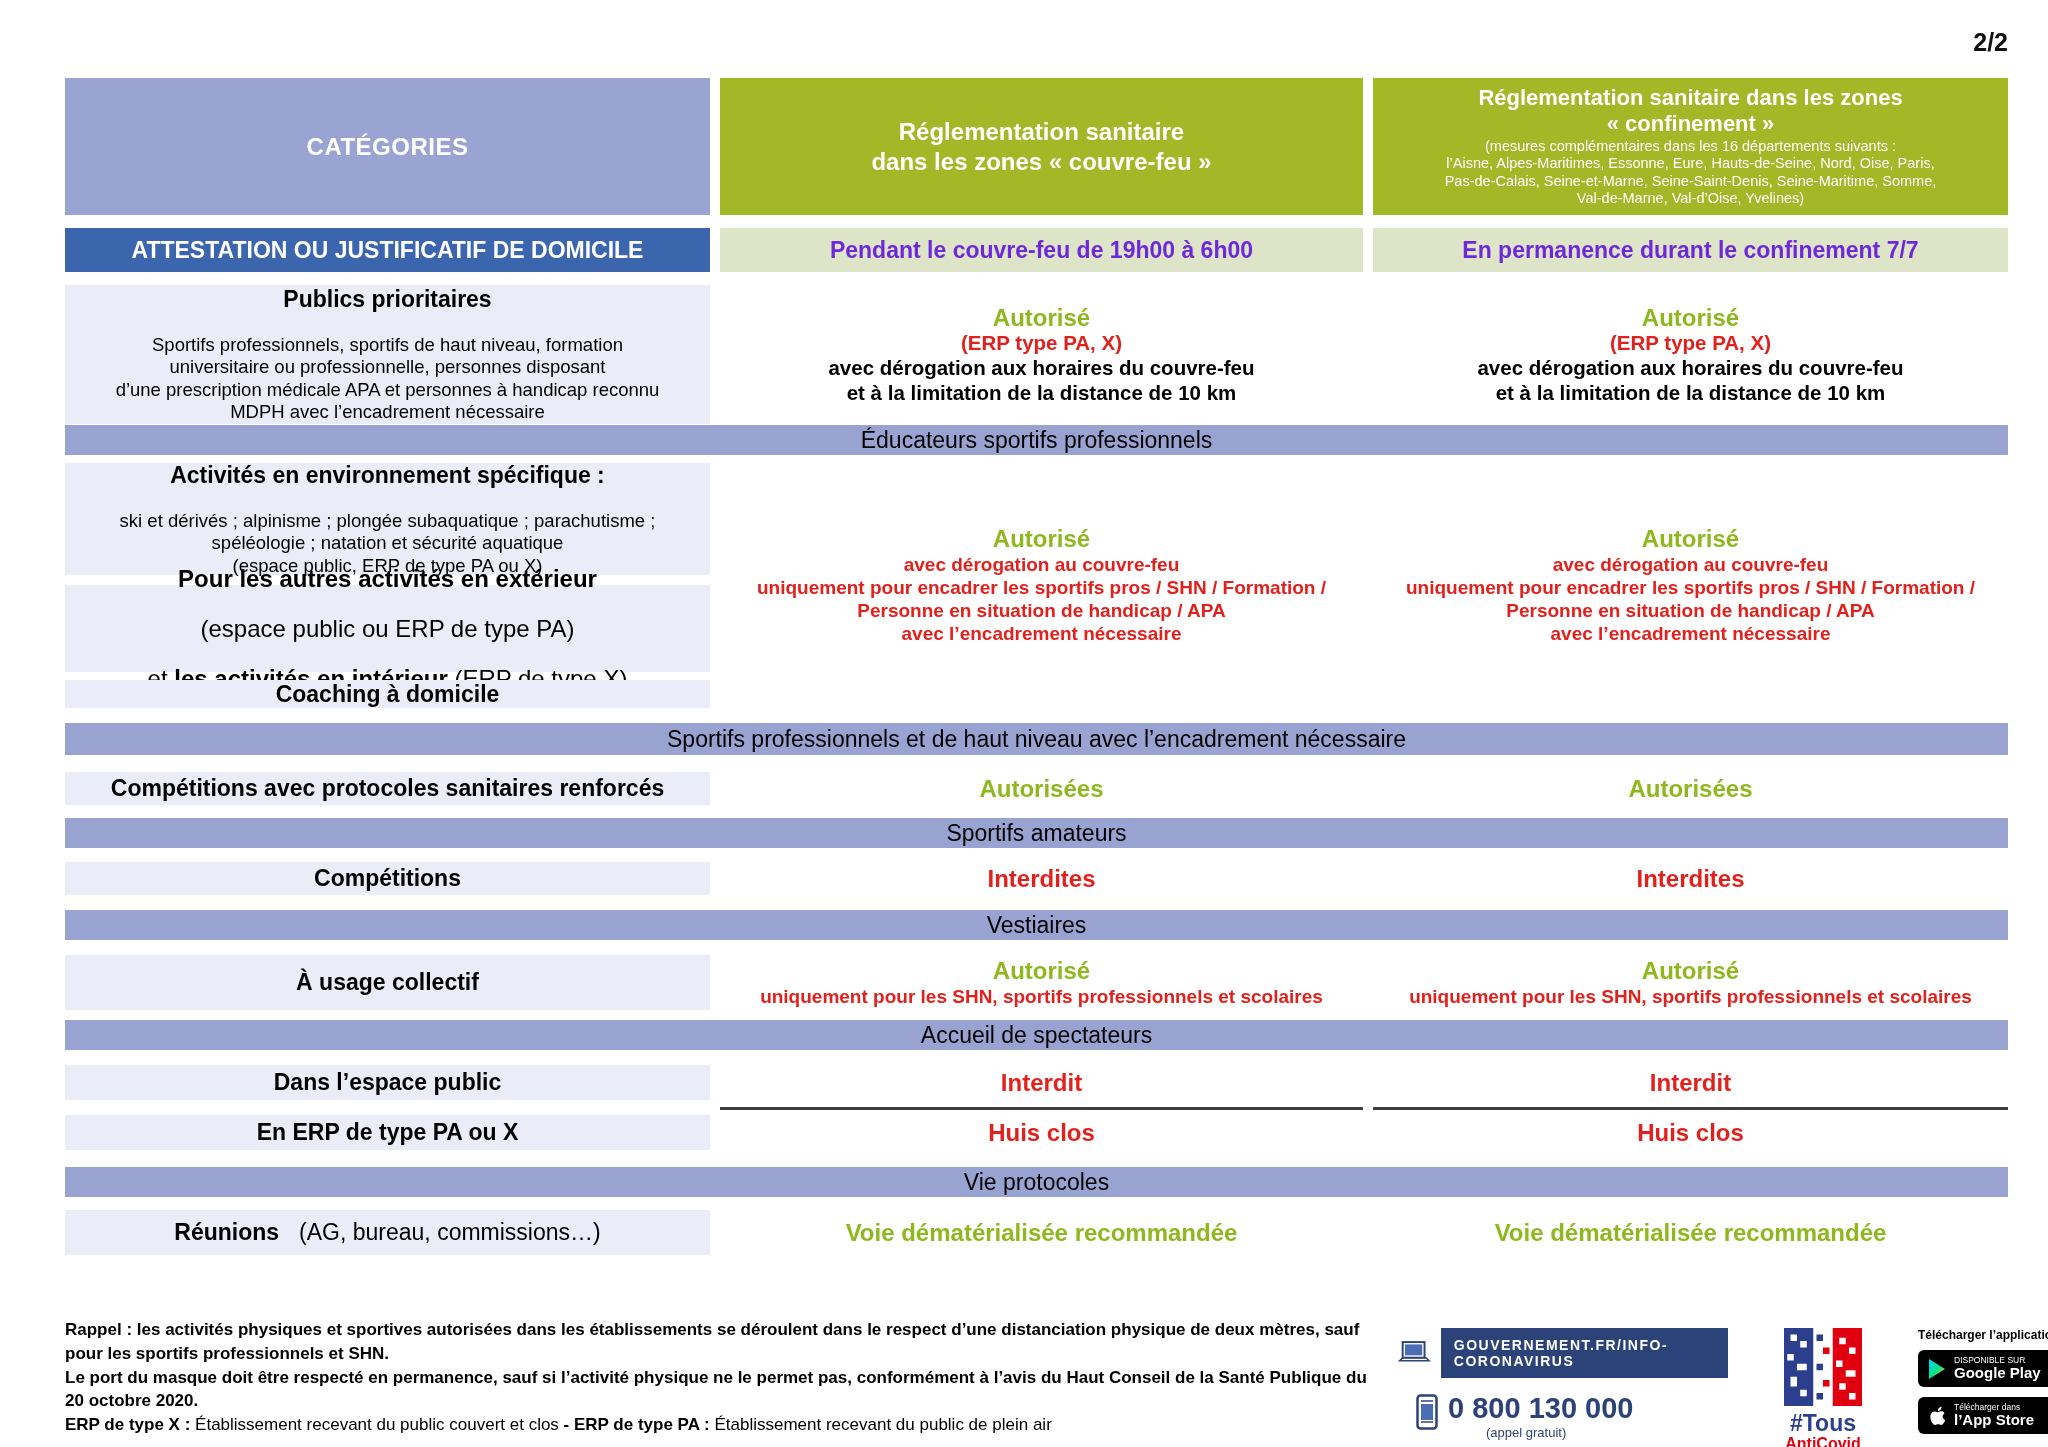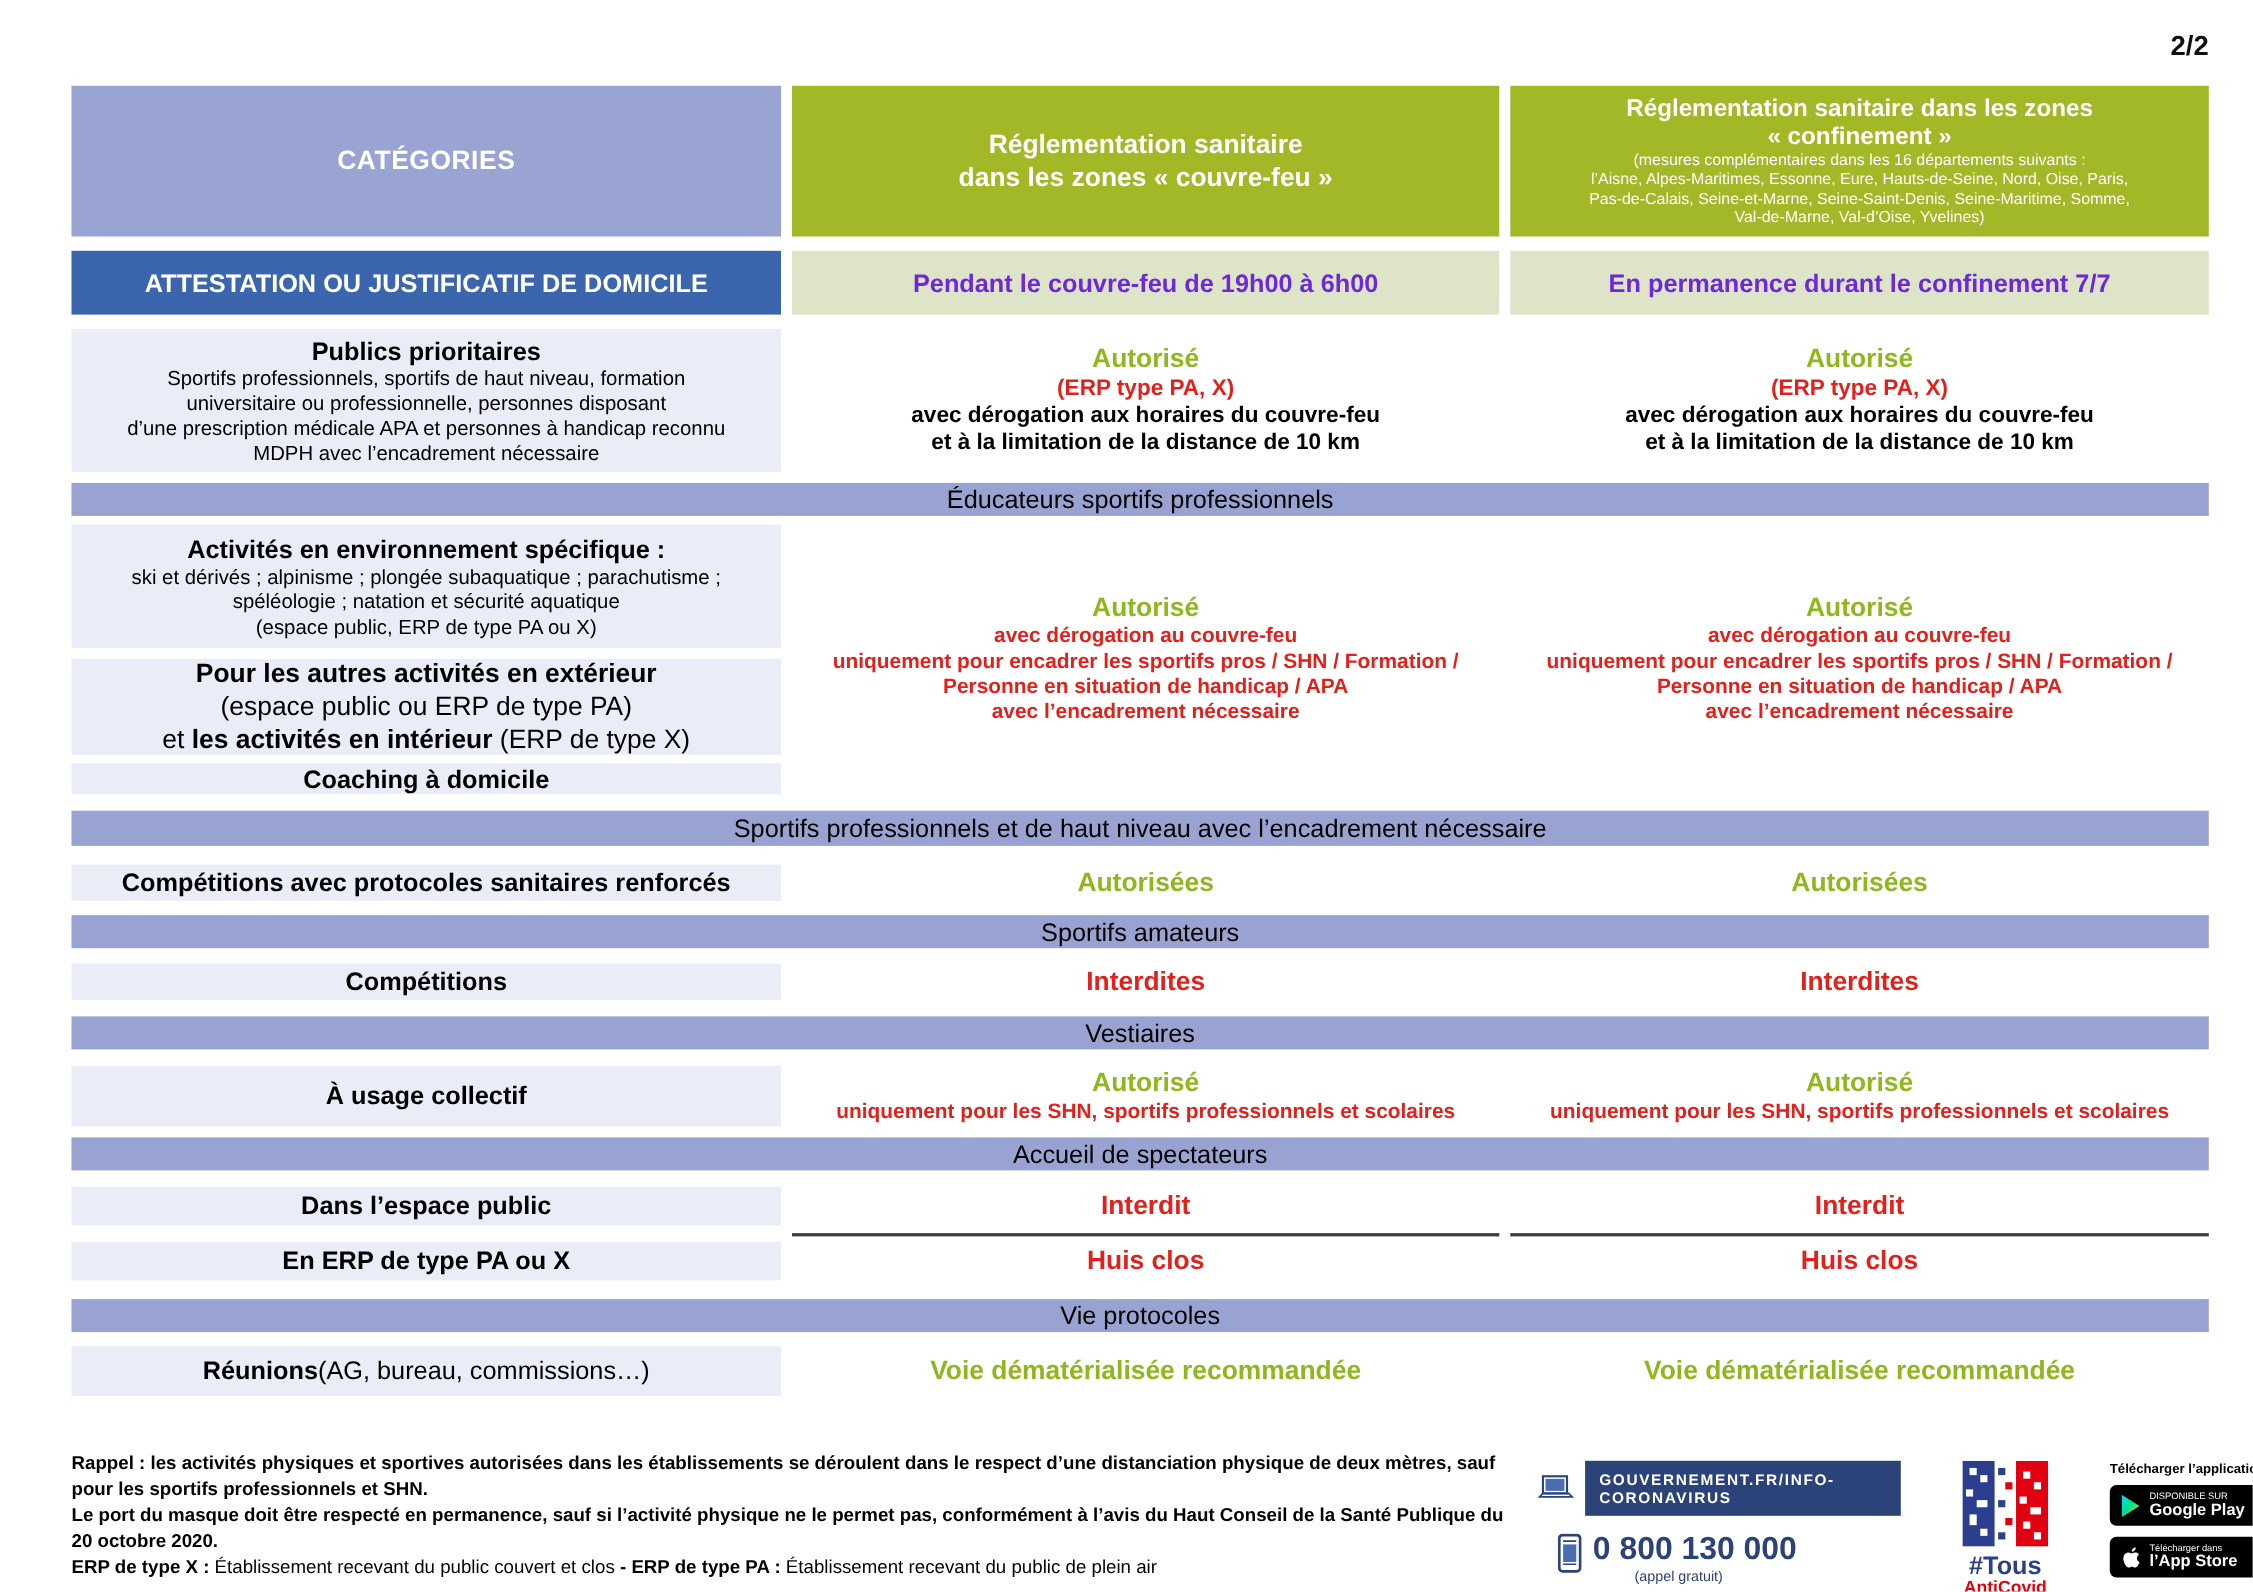--- a/index.html
+++ b/index.html
@@ -15,26 +15,26 @@
 
   
   .hdr { height:137px; }
   .hdr-cat { background:#9aa4d2; color:#fff; font-weight:bold; font-size:24px; letter-spacing:.5px; }
   .hdr-green { background:#a2b827; color:#fff; font-weight:bold; }
   .hdr-green .title { font-size:24px; line-height:1.25; }
   .hdr-green .title-sm { font-size:22px; line-height:1.15; }
   .hdr-green .note { font-size:14.5px; font-weight:normal; line-height:1.2; margin-top:2px; }
 
   
-  .row-att { margin-top:13px; height:58px; }
+  .row-att { margin-top:13px; height:44px; }
   .att-label { background:#3b66ae; color:#fff; font-weight:bold; font-size:23px; }
   .att-val { background:#dee4c8; color:#6d28d9; font-weight:bold; font-size:23px; }
 
   
-  .lav { background:#eaecf7; color:#000; }
+  .lav { background:#eaecf7; color:#000;gap:20px; }
   .cat-title { font-weight:bold; font-size:23px; line-height:1.25; }
   .cat-desc { font-size:18.5px; line-height:1.22; }
   .band { margin-top:0; background:#99a3d1; color:#000000; font-weight:normal; font-size:23px;
           display:flex; align-items:center; justify-content:center; text-align:center; }
   .green-t { color:#8fb71e; font-weight:bold; }
   .red-t   { color:#e2211c; font-weight:bold; }
   .blk-t   { color:#000;    font-weight:bold; }
 
   .row-publics { margin-top:13px; height:130px; }
   .ans-line-lg { font-size:24px; line-height:1.15; }

